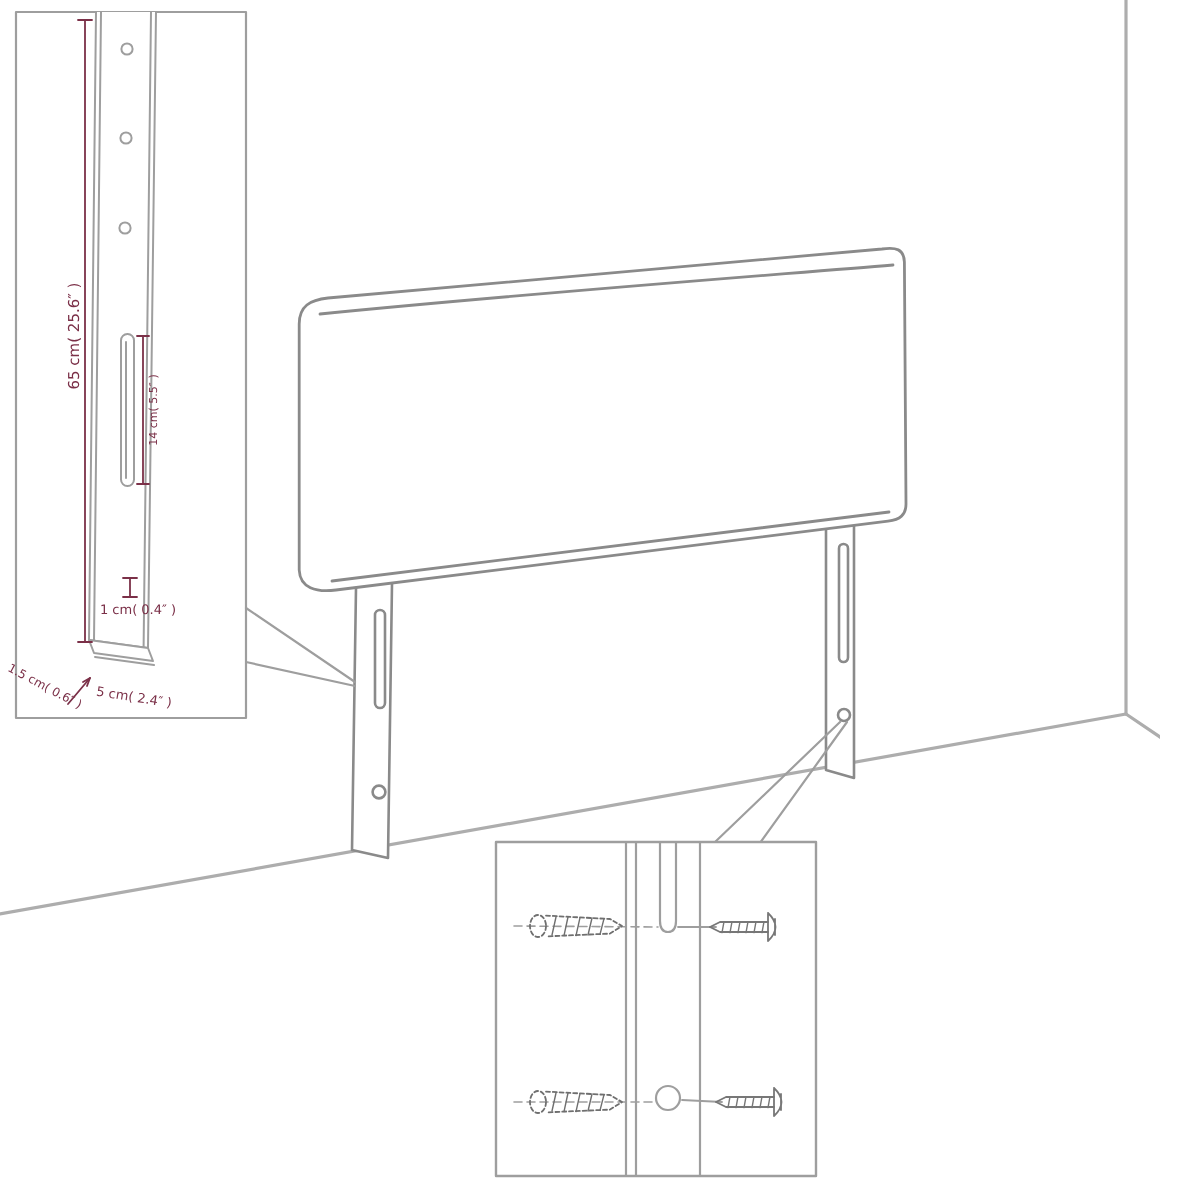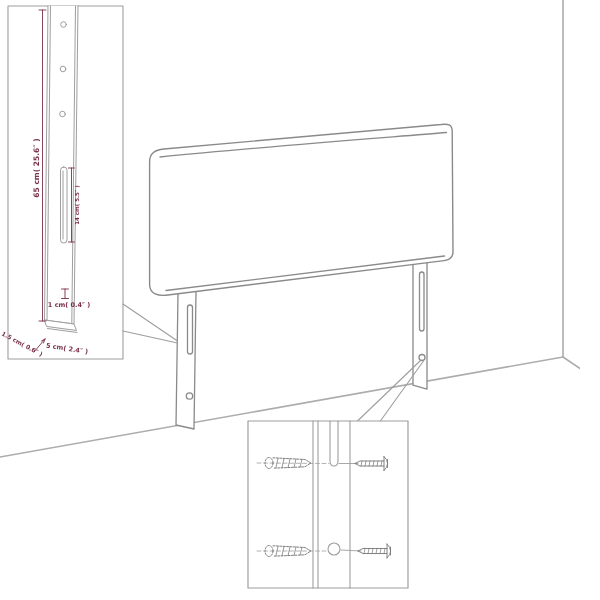--- a/index.html
+++ b/index.html
@@ -5,21 +5,21 @@
   :root{
     --line:#9e9e9e;
     --line-dark:#8a8a8a;
     --wall:#adadad;
     --dim:#7b3048;
     --bg:#ffffff;
   }
   html,body{margin:0;padding:0;background:var(--bg);}
   #canvas{
     position:relative;width:580px;height:600px;background:var(--bg);
-    font-family:"DejaVu Sans", sans-serif;overflow:hidden;font-weight:bold;
+    font-family:"DejaVu Sans", sans-serif;overflow:hidden;
   }
   #art{position:absolute;left:0;top:0;}
   .dim-label{
     position:absolute;color:var(--dim);white-space:nowrap;
     transform:translate(-50%,-50%);line-height:1;
   }
   .rot-ccw{transform:translate(-50%,-50%) rotate(-90deg);}
   .lbl-height{left:37px;top:168px;font-size:7.5px;}
   .lbl-slot{left:78px;top:205px;font-size:5.5px;}
   .lbl-hole{left:69px;top:305px;font-size:6.5px;}

